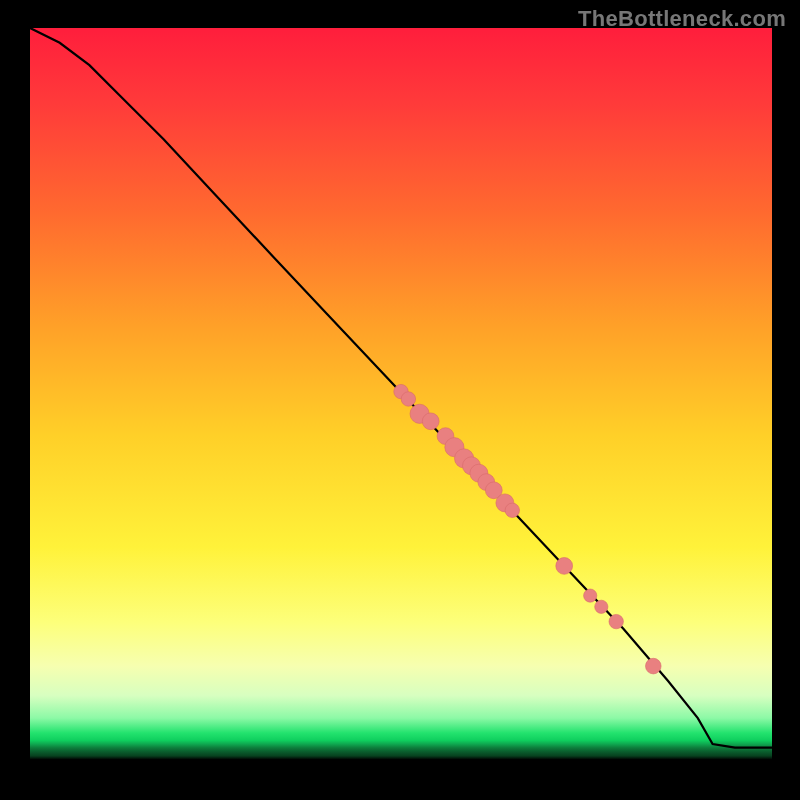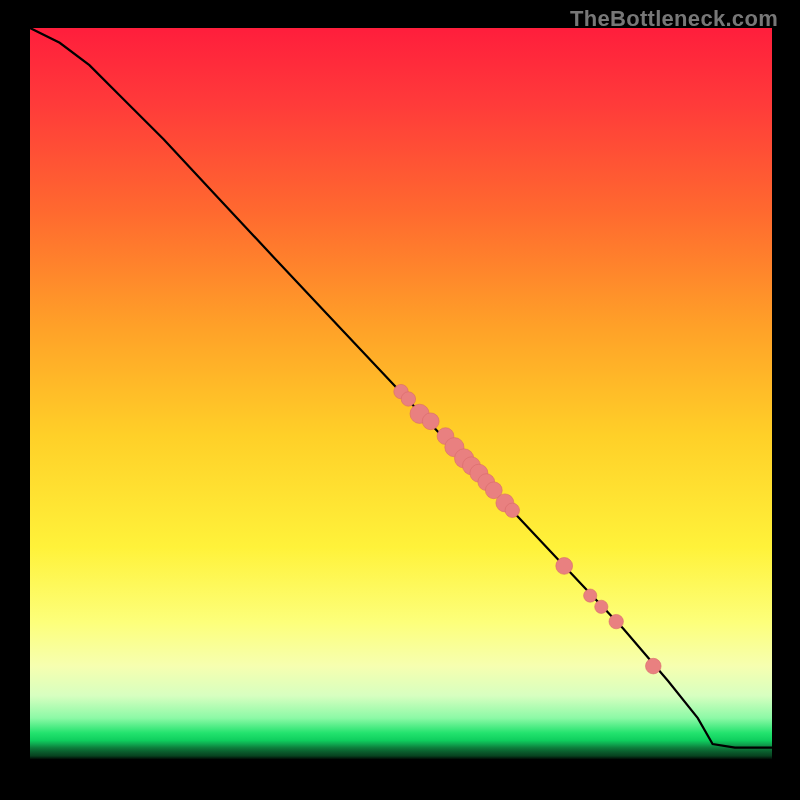--- a/index.html
+++ b/index.html
@@ -42,21 +42,21 @@
       #0d7e3c 97%,
       #0a5f2e 97.5%,
       #07411f 98.1%,
       #000000 98.6%,
       #000000 100%
     );
   }
   .watermark{
     position:absolute;
     top:6px;
-    right:22px;
+    right:14px;
     color:#777;
     font-size:22px;
     font-weight:600;
     letter-spacing:0.3px;
     user-select:none;
   }
   svg.plot{
     position:absolute;
     left:0;
     top:0;

